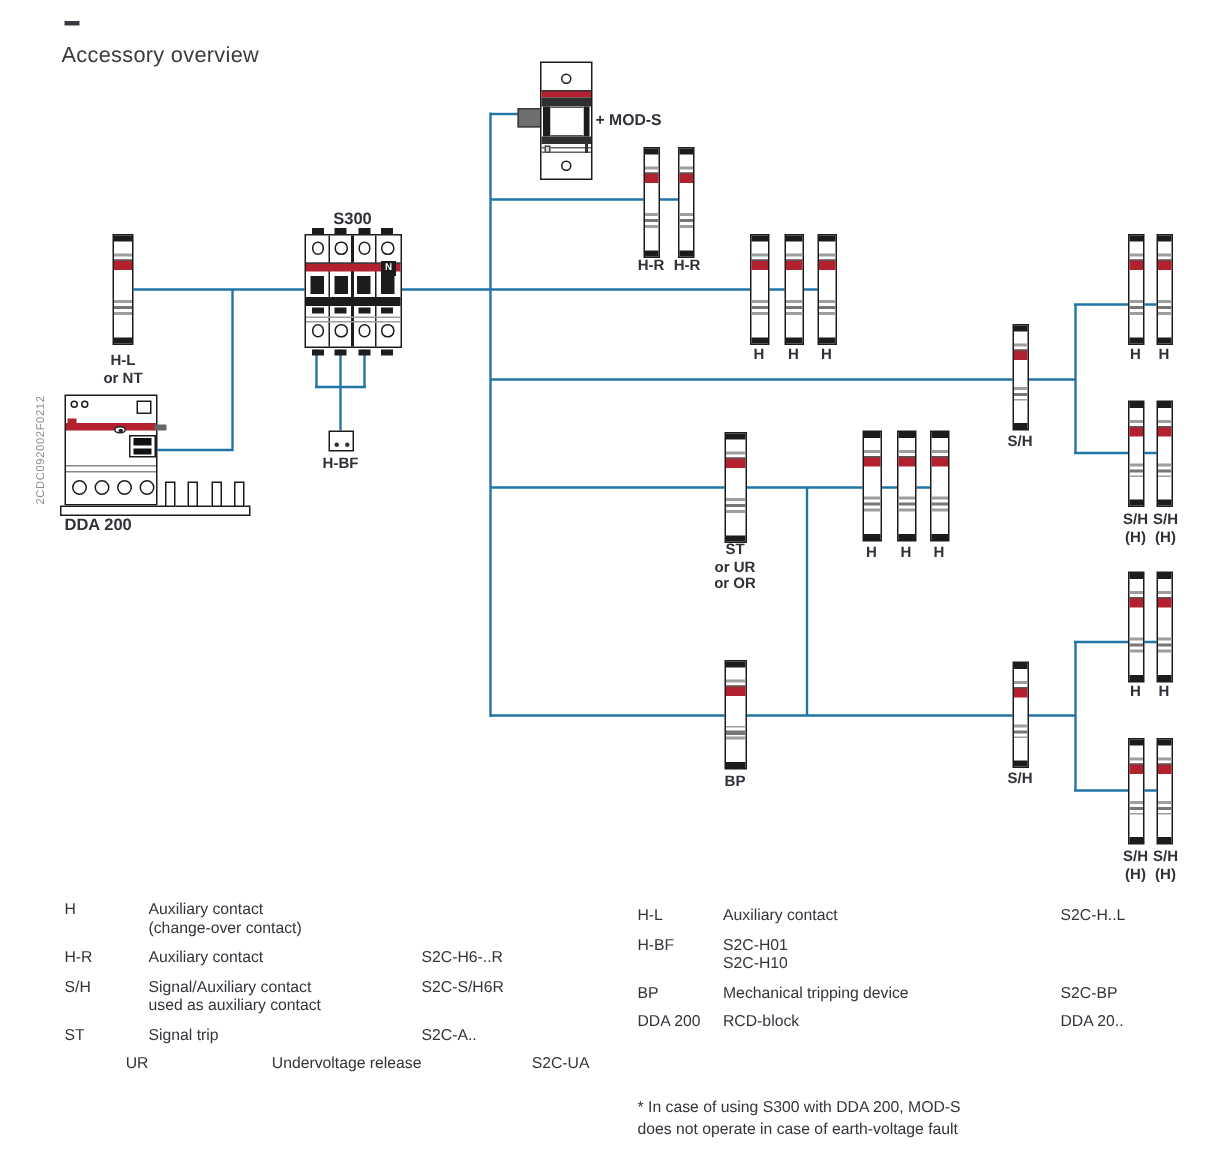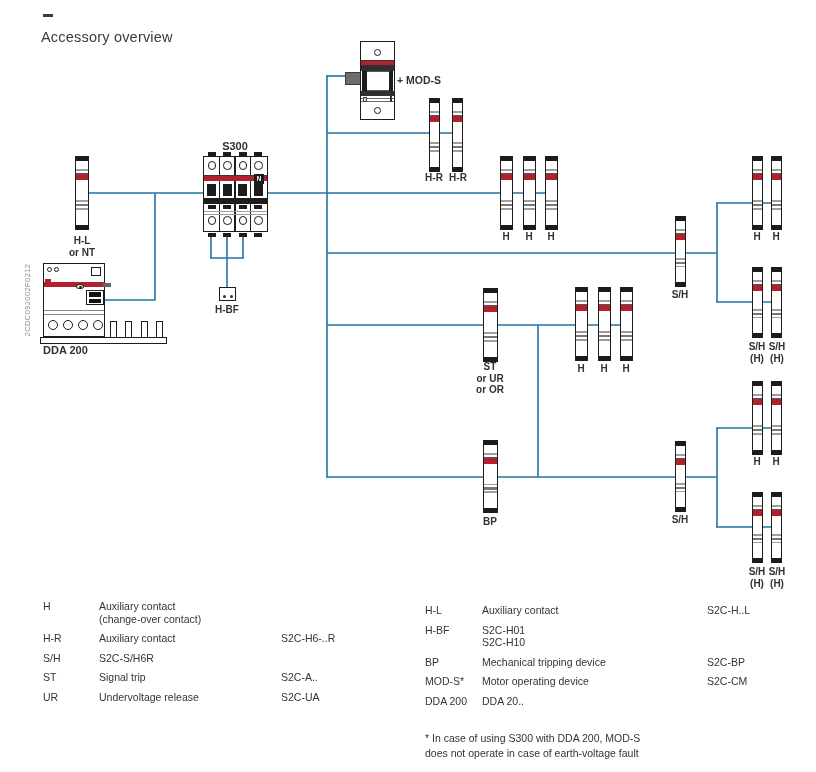--- a/index.html
+++ b/index.html
@@ -372,28 +372,28 @@
     </div>
   <div class="lbl" style="left:757px;top:566px;">S/H
 (H)</div>
   <div class="lbl" style="left:777px;top:566px;">S/H
 (H)</div>
 
   <div class="legend-col" id="legend-left" style="left:43px;top:600px;width:350px;">
       <div class="lrow" style="grid-template-columns: 56px 182px 1fr;"><span>H</span><span>Auxiliary contact
 (change-over contact)</span></div>
       <div class="lrow" style="grid-template-columns: 56px 182px 1fr;"><span>H-R</span><span>Auxiliary contact</span><span>S2C-H6-..R</span></div>
-      <div class="lrow" style="grid-template-columns: 56px 182px 1fr;"><span>S/H</span><span>S2C-S/H6R</span></div>
+      <div class="lrow" style="grid-template-columns: 56px 182px 1fr;"><span>S/H</span><span>Signal/Auxiliary contact
+used as auxiliary contact</span><span>S2C-S/H6R</span></div>
       <div class="lrow" style="grid-template-columns: 56px 182px 1fr;"><span>ST</span><span>Signal trip</span><span>S2C-A..</span></div>
-      <div class="lrow" style="grid-template-columns: 56px 182px 1fr;"><span>UR</span><span>Undervoltage release</span><span>S2C-UA</span></div>
+      <div class="lrow" style="grid-template-columns: 56px 182px 1fr; text-align: right;"><span>UR</span><span>Undervoltage release</span><span>S2C-UA</span></div>
     </div>
   <div class="legend-col" id="legend-right" style="left:425px;top:604px;width:380px;">
       <div class="lrow" style="grid-template-columns: 57px 225px 1fr;"><span>H-L</span><span>Auxiliary contact</span><span>S2C-H..L</span></div>
       <div class="lrow" style="grid-template-columns: 57px 225px 1fr;"><span>H-BF</span><span>S2C-H01
 S2C-H10</span></div>
       <div class="lrow" style="grid-template-columns: 57px 225px 1fr;"><span>BP</span><span>Mechanical tripping device</span><span>S2C-BP</span></div>
-      <div class="lrow" style="grid-template-columns: 57px 225px 1fr;"><span>MOD-S*</span><span>Motor operating device</span><span>S2C-CM</span></div>
-      <div class="lrow" style="grid-template-columns: 57px 225px 1fr;"><span>DDA 200</span><span>DDA 20..</span></div>
+      <div class="lrow" style="grid-template-columns: 57px 225px 1fr;"><span>DDA 200</span><span>RCD-block</span><span>DDA 20..</span></div>
     </div>
   <div class="footnote">* In case of using S300 with DDA 200, MOD-S
 does not operate in case of earth-voltage fault</div>
 
 </div>
 
 </body></html>

